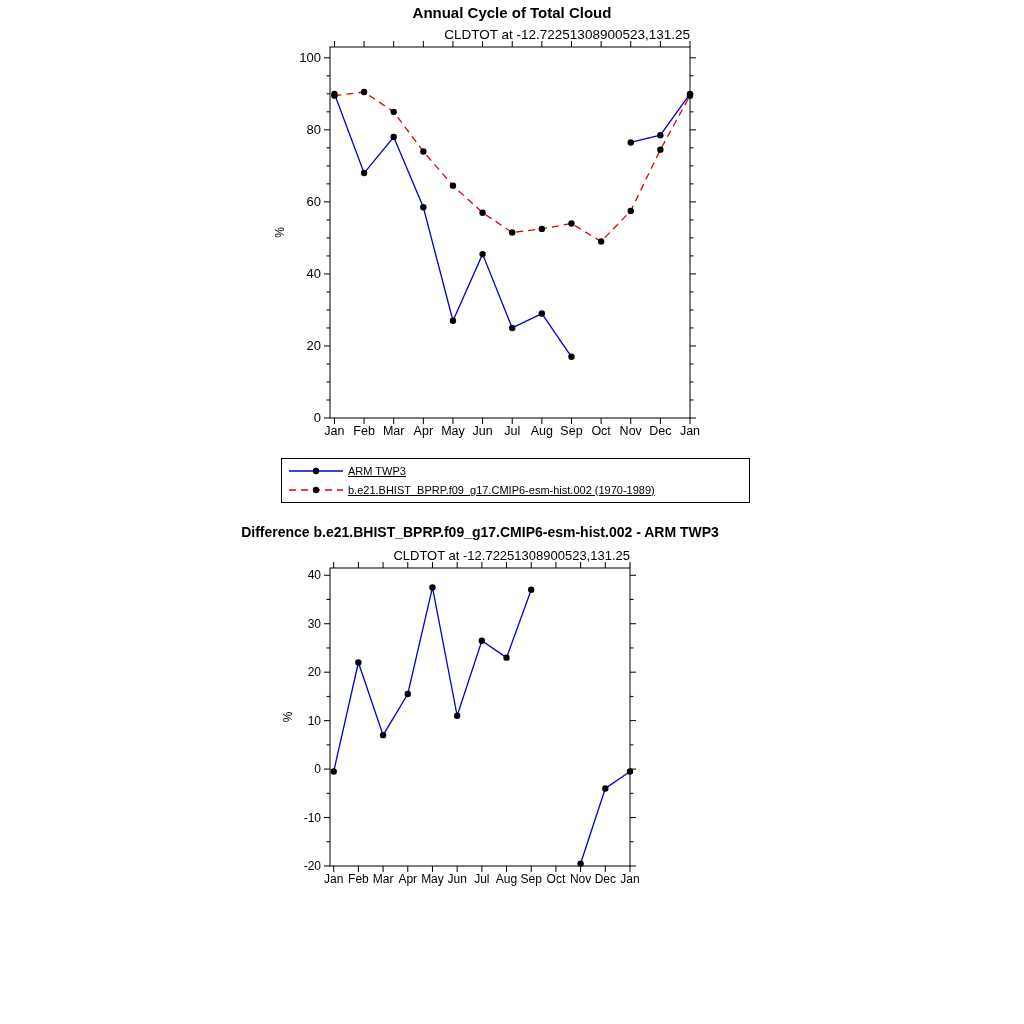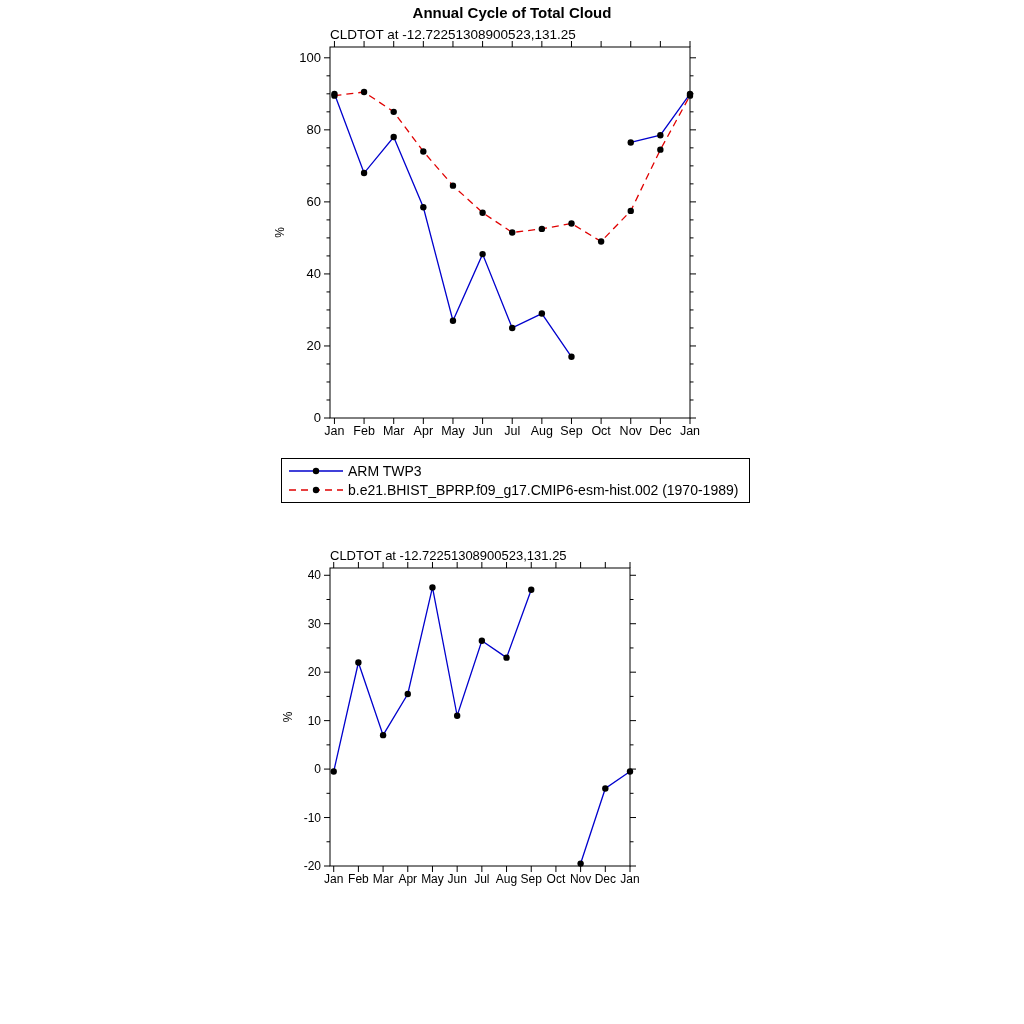--- a/index.html
+++ b/index.html
@@ -1,25 +1,25 @@
 <!DOCTYPE html>
 <html><head>
 <meta charset="utf-8">
 <style>
   html,body{margin:0;padding:0;background:#fff;}
   .canvas{position:relative;width:1024px;height:1024px;background:#fff;font-family:"Liberation Sans",sans-serif;color:#000;overflow:hidden;}
   .abs{position:absolute;}
   .chart-title{font-weight:bold;text-align:center;white-space:nowrap;}
-  .chart-subtitle{text-align:left;white-space:nowrap;}
+  .chart-subtitle{text-align:right;white-space:nowrap;}
   #title1{top:4px;left:0;width:1024px;font-size:15px;}
   #subtitle1{top:27px;left:330px;width:360px;font-size:13.5px;}
   #svg1{left:260px;top:40px;}
   #legend1{left:281px;top:458px;width:462px;border:1px solid #000;padding:2px 0 3px 5px;background:#fff;}
   .legend-row{display:flex;align-items:center;height:19px;}
-  .legend-label{font-size:14px;margin-left:3px;white-space:nowrap;}
+  .legend-label{font-size:11px;margin-left:3px;white-space:nowrap;text-decoration:underline;}
   #title2{top:524px;left:0;width:960px;font-size:14px;}
   #subtitle2{top:548px;left:330px;width:300px;font-size:13px;}
   #svg2{left:260px;top:560px;}
   svg text{font-family:"Liberation Sans",sans-serif;fill:#000;}
 </style>
 </head>
 <body>
 
 <div class="canvas">
 
@@ -155,20 +155,21 @@
     </div>
     <div class="legend-row">
       <svg class="legend-sample" width="58" height="16">
         <line x1="2" y1="8" x2="56" y2="8" stroke="#e00000" stroke-width="1.3" stroke-dasharray="7,5"></line>
         <circle cx="29" cy="8" r="3.2" fill="#000000"></circle>
       </svg>
       <span class="legend-label">b.e21.BHIST_BPRP.f09_g17.CMIP6-esm-hist.002 (1970-1989)</span>
     </div>
   </div>
 
+  <div id="title2" class="abs chart-title">Difference b.e21.BHIST_BPRP.f09_g17.CMIP6-esm-hist.002 - ARM TWP3</div>
   <div id="subtitle2" class="abs chart-subtitle">CLDTOT at -12.72251308900523,131.25</div>
   <svg id="svg2" class="abs" width="440" height="335">
       <rect x="70" y="8" width="300" height="298" fill="none" stroke="#000" stroke-width="1"></rect>
       <line x1="70" y1="306" x2="64" y2="306" stroke="#000"></line>
       <line x1="370" y1="306" x2="376" y2="306" stroke="#000"></line>
       <text x="61" y="310.2" text-anchor="end" font-size="12">-20</text>
       <line x1="70" y1="257.5447154471545" x2="64" y2="257.5447154471545" stroke="#000"></line>
       <line x1="370" y1="257.5447154471545" x2="376" y2="257.5447154471545" stroke="#000"></line>
       <text x="61" y="261.7447154471545" text-anchor="end" font-size="12">-10</text>
       <line x1="70" y1="209.08943089430895" x2="64" y2="209.08943089430895" stroke="#000"></line>

